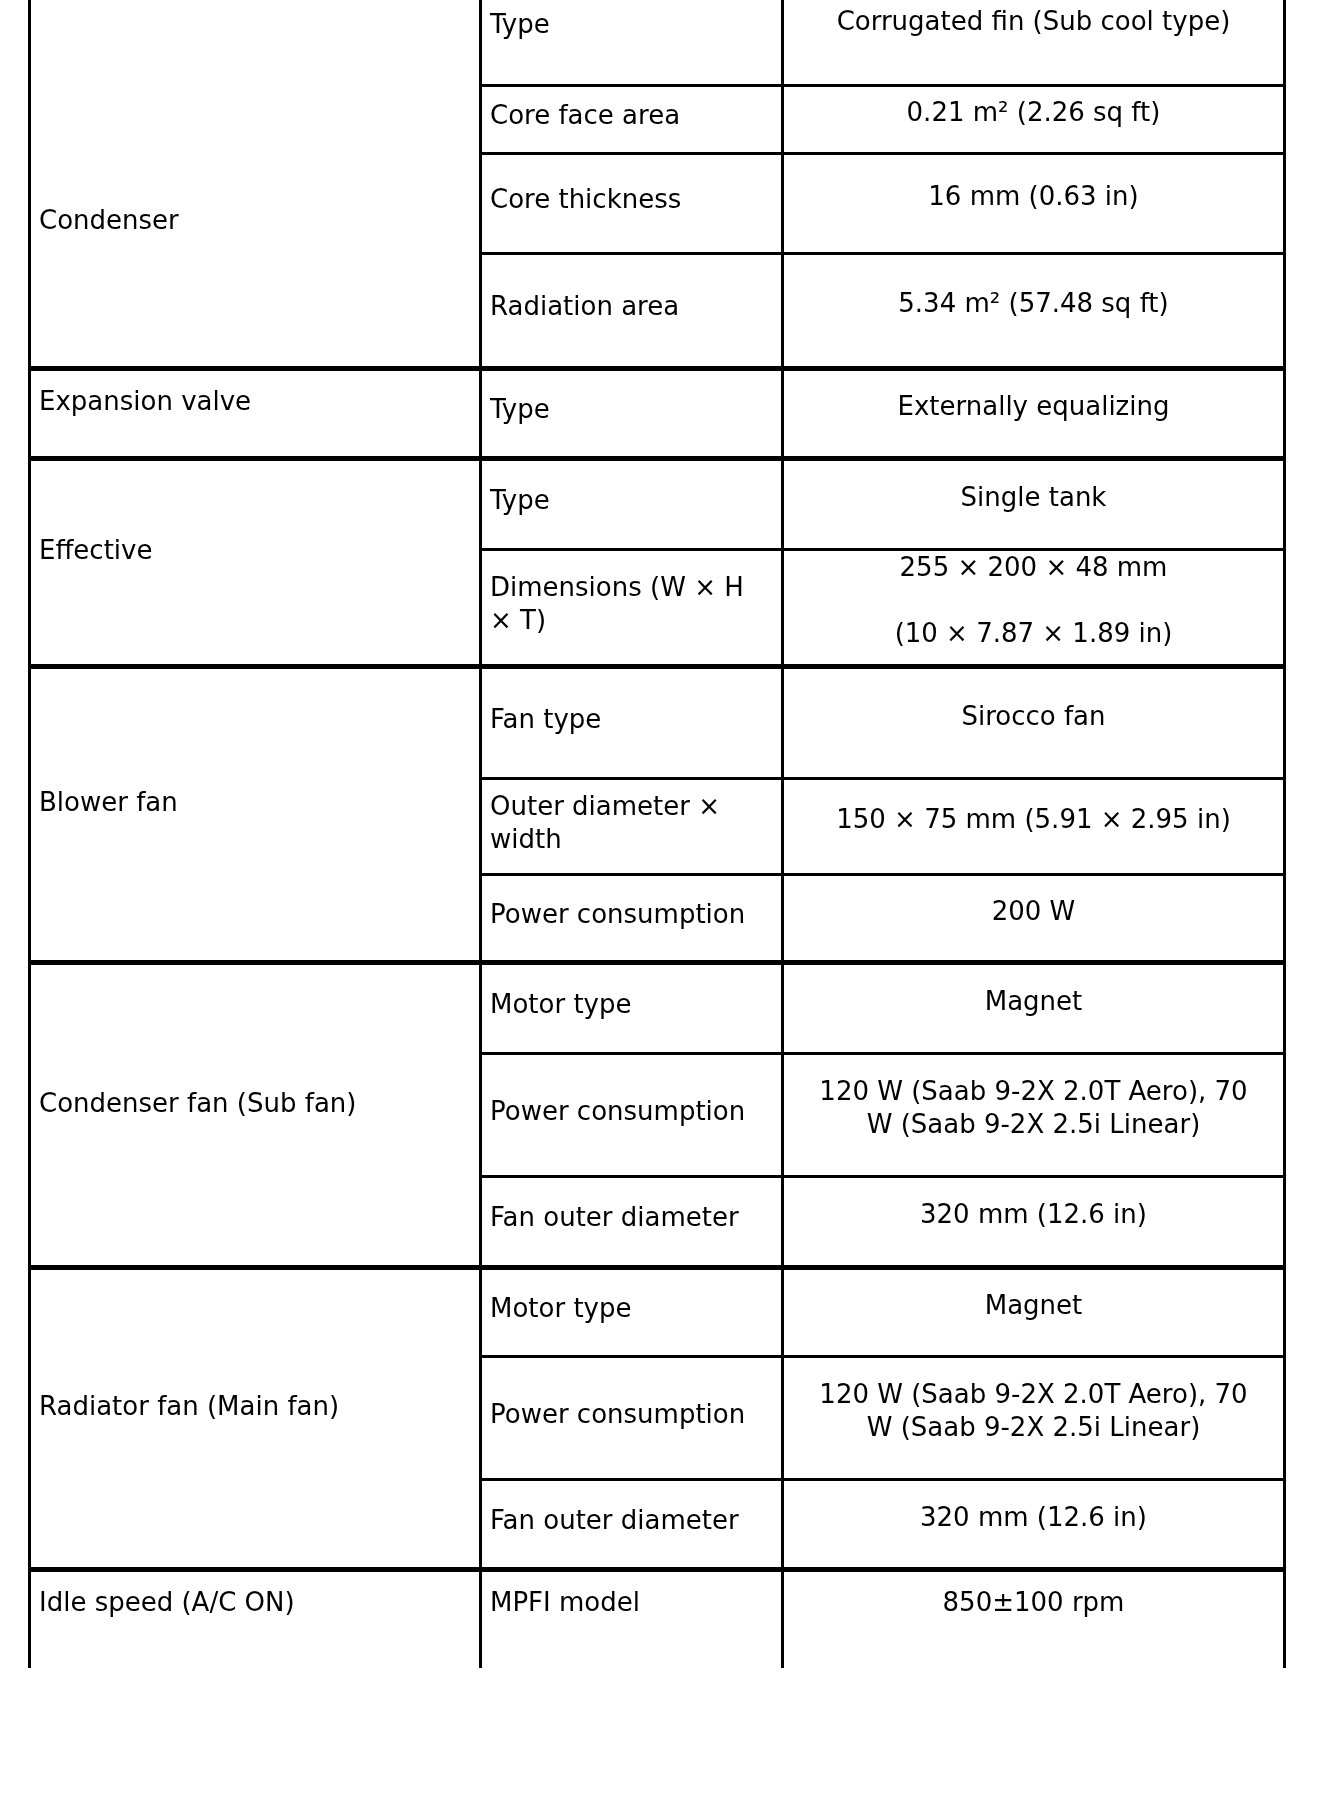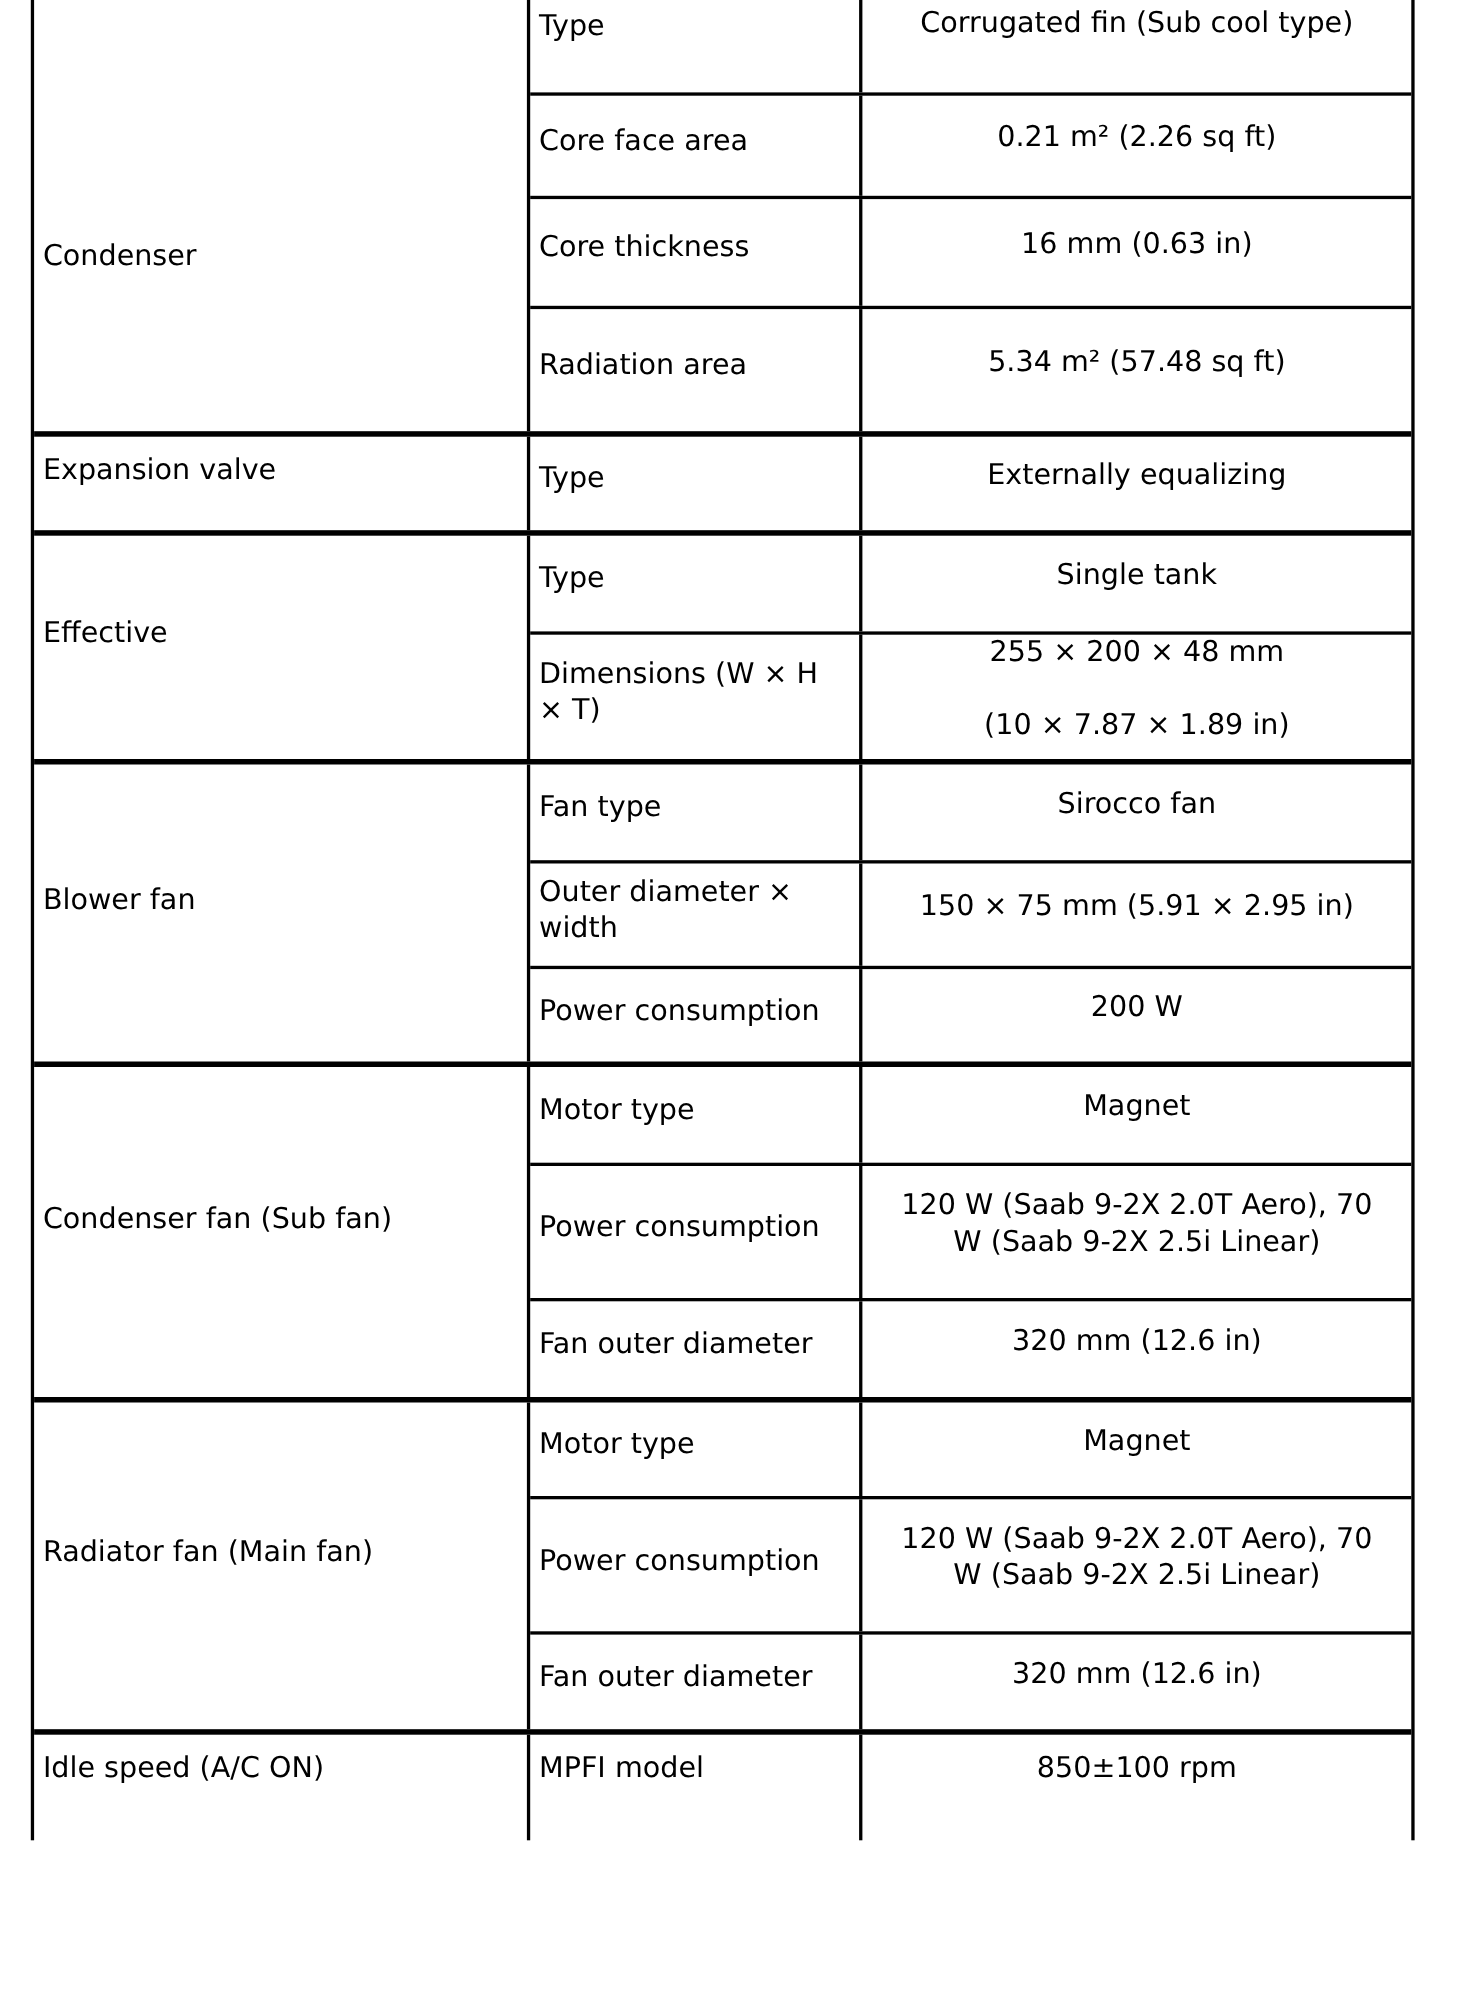--- a/index.html
+++ b/index.html
@@ -74,21 +74,21 @@
 <div class="canvas">
   <div class="spec-table">
 
     <div class="group first">
       <div class="comp condenser">Condenser</div>
       <div class="rows">
         <div class="row" style="height:111px">
           <div class="prop">Type</div>
           <div class="val">Corrugated fin (Sub cool type)</div>
         </div>
-        <div class="row" style="height:94px">
+        <div class="row" style="height:68px">
           <div class="prop">Core face area</div>
           <div class="val">0.21 m² (2.26 sq ft)</div>
         </div>
         <div class="row" style="height:100px">
           <div class="prop">Core thickness</div>
           <div class="val">16 mm (0.63 in)</div>
         </div>
         <div class="row" style="height:114px">
           <div class="prop">Radiation area</div>
           <div class="val">5.34 m² (57.48 sq ft)</div>
@@ -120,21 +120,21 @@
           <div class="val">255 × 200 × 48 mm
 
 (10 × 7.87 × 1.89 in)</div>
         </div>
       </div>
     </div>
 
     <div class="group">
       <div class="comp">Blower fan</div>
       <div class="rows">
-        <div class="row" style="height:87px">
+        <div class="row" style="height:108px">
           <div class="prop">Fan type</div>
           <div class="val">Sirocco fan</div>
         </div>
         <div class="row" style="height:96px">
           <div class="prop">Outer diameter ×
 width</div>
           <div class="val">150 × 75 mm (5.91 × 2.95 in)</div>
         </div>
         <div class="row" style="height:87px">
           <div class="prop">Power consumption</div>

